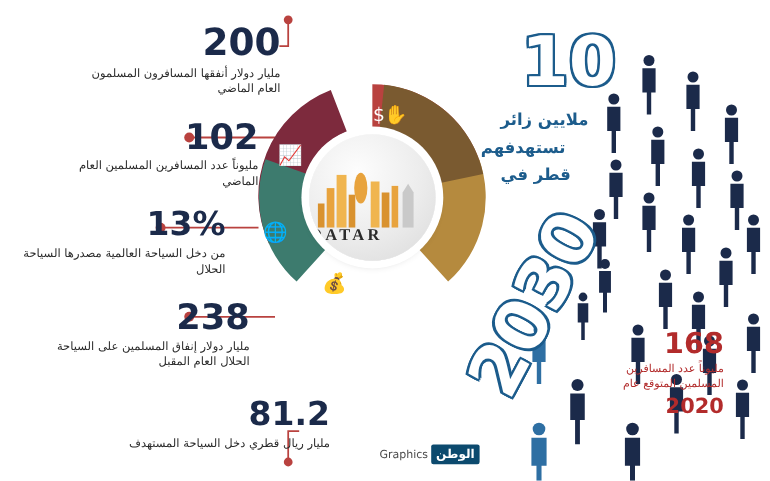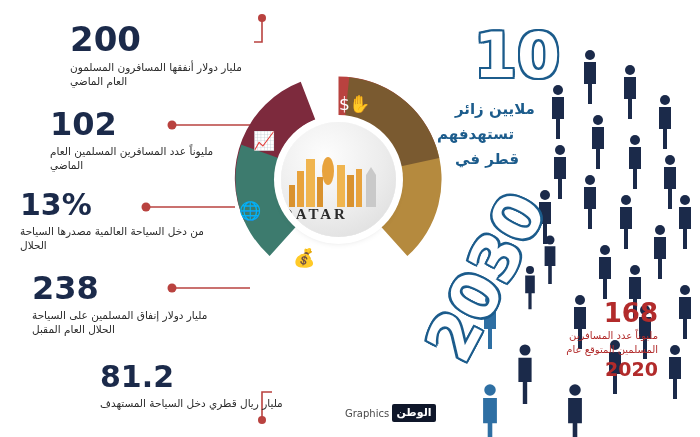--- a/index.html
+++ b/index.html
@@ -5,21 +5,21 @@
   html,body{margin:0;padding:0;}
   body{
     width:700px;height:437px;overflow:hidden;position:relative;
     background:#ffffff;
     font-family:"DejaVu Sans","Liberation Sans",sans-serif;
     direction:rtl;
   }
   .canvas{position:absolute;inset:0;}
 
   
-  .stat{position:absolute;text-align:left;direction:rtl;}
+  .stat{position:absolute;text-align:right;direction:rtl;}
   .stat .num{
     font-weight:bold;color:#1b2a4a;line-height:1;
     letter-spacing:0px;
   }
   .stat .desc{
     color:#2b2b2b;font-size:10.5px;line-height:1.35;margin-top:4px;
   }
 
   .s200{left:70px;top:22px;width:185px;}
   .s200 .num{font-size:34px;}
@@ -81,21 +81,21 @@
   .s168 .yr{font-size:19px;font-weight:bold;color:#b22b2b;margin-top:2px;direction:ltr;}
 
   .crowd{position:absolute;left:430px;top:0;width:270px;height:437px;}
 
   
   .graphics-label{
     position:absolute;left:345px;top:408px;font-size:10px;color:#4a4a4a;direction:ltr;
   }
   .logo{
     position:absolute;left:392px;top:404px;width:44px;height:18px;
-    background:#0f172a;border-radius:2px;color:#fff;font-size:11px;font-weight:bold;
+    background:#0c4a6e;border-radius:2px;color:#fff;font-size:11px;font-weight:bold;
     text-align:center;line-height:18px;letter-spacing:0;
   }
 </style>
 </head>
 <body>
 
 <div class="canvas">
 
   <svg class="lines" viewBox="0 0 700 437">
     <polyline points="262,18 262,42 254,42" fill="none" stroke="#b9423f" stroke-width="1.6"></polyline>

